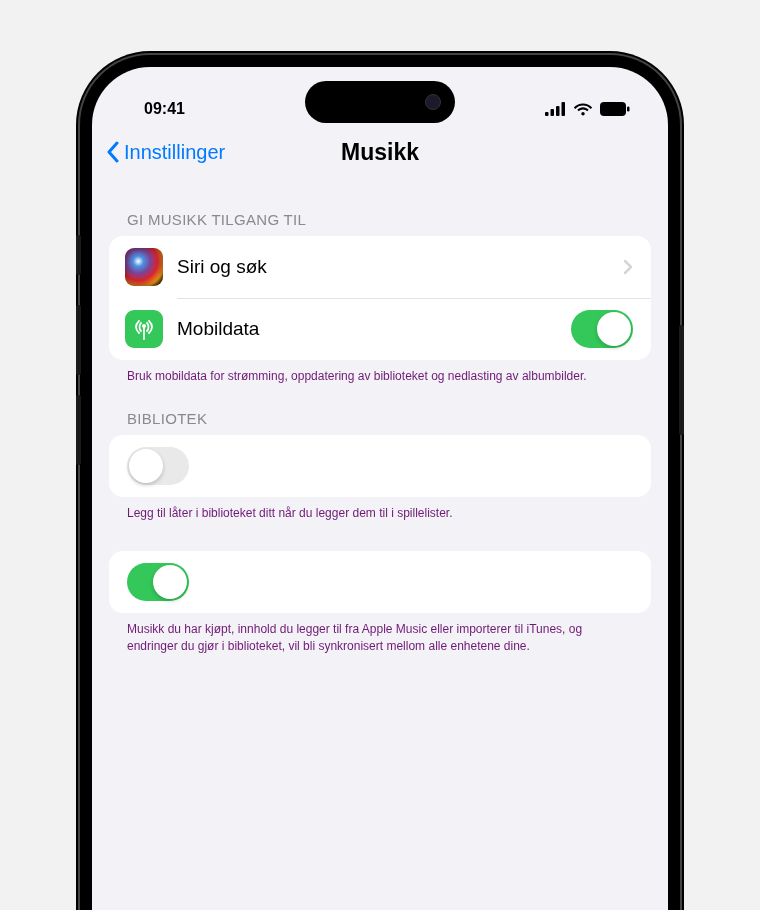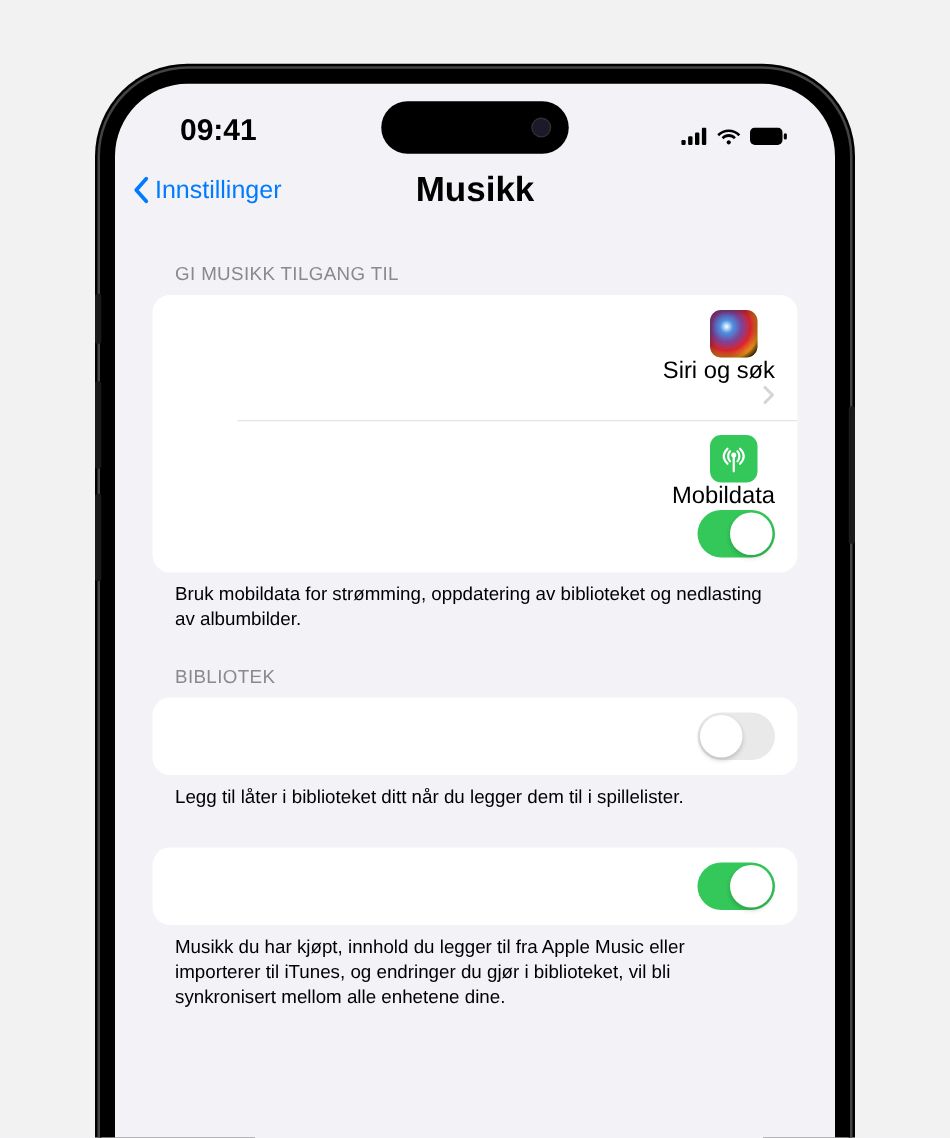--- a/index.html
+++ b/index.html
@@ -54,23 +54,24 @@
     .camera-lens {
       width: 16px;
       height: 16px;
       background: #1a1a2a;
       border-radius: 50%;
       border: 1px solid #333;
     }
     .status-bar {
       display: flex;
       justify-content: space-between;
+      align-items: center;
       padding: 24px 38px 0 52px;
       height: 60px;
-      font-size: 24px;
+      font-size: 16px;
       font-weight: 600;
     }
     .status-right {
       display: flex;
       align-items: center;
       gap: 7px;
     }
     .nav-bar {
       display: flex;
       align-items: center;
@@ -85,57 +86,56 @@
       font-size: 20px;
       gap: 4px;
       position: absolute;
       left: 14px;
     }
     .back-chevron {
       width: 14px;
       height: 22px;
     }
     .nav-title {
-      font-size: 28px;
+      font-size: 23px;
       font-weight: 600;
       position: absolute;
       left: 50%;
       transform: translateX(-50%);
     }
     .content {
-      padding: 0 30px;
+      padding: 0 17px;
     }
     .section-header {
       font-size: 15px;
       color: #8a8a8e;
       letter-spacing: 0.3px;
       padding: 26px 18px 8px 18px;
       text-transform: uppercase;
     }
     .section-header.first {
       padding-top: 32px;
     }
     .section-footer {
-      font-size: 15px;
-      color: #000000;
+      font-size: 12px;
+      color: #701a75;
       padding: 8px 18px 0 18px;
       line-height: 1.35;
     }
     .group {
       background: #fff;
       border-radius: 14px;
       overflow: hidden;
     }
     .row {
       display: flex;
-      align-items: flex-end;
+      align-items: center;
       padding: 12px 18px;
       min-height: 56px;
       position: relative;
-      flex-direction: column;
     }
     .row.with-icon {
       padding-left: 16px;
     }
     .row + .row::before {
       content: "";
       position: absolute;
       top: 0;
       left: 68px;
       right: 0;

